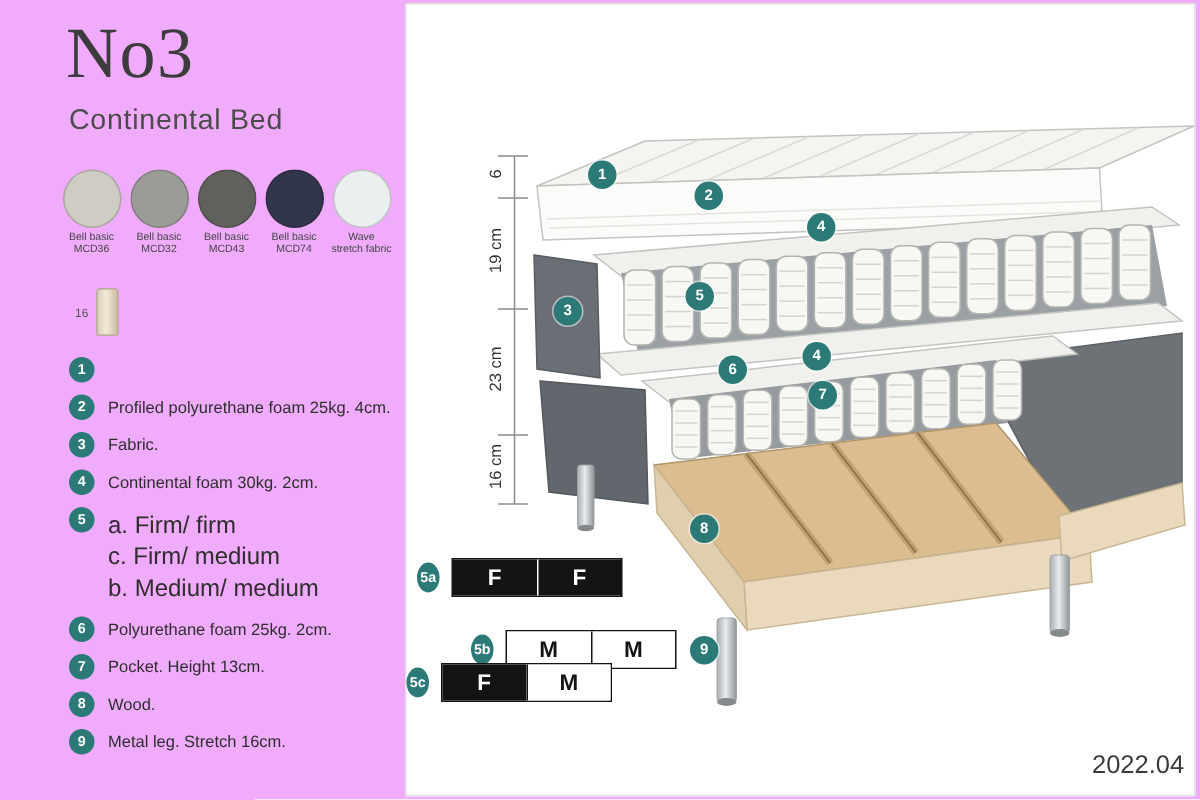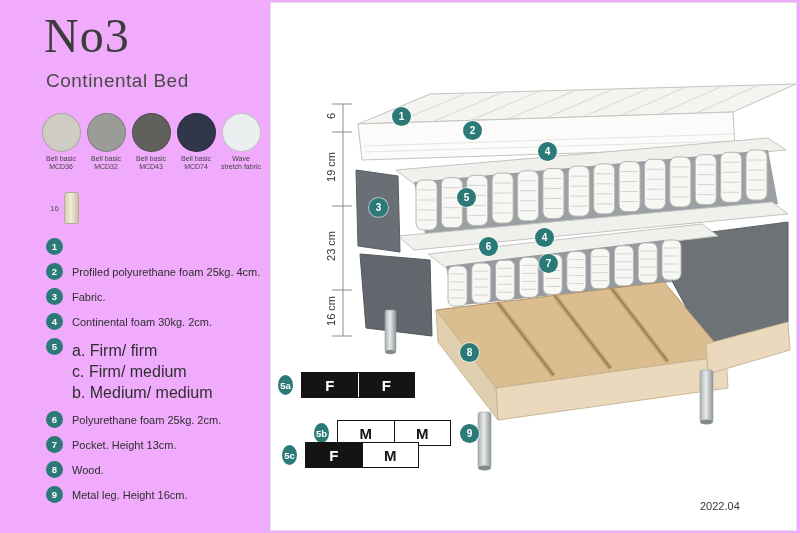--- a/index.html
+++ b/index.html
@@ -48,21 +48,21 @@
   .fr{position:absolute;display:flex;align-items:center;gap:8px;}
   .fb{width:15px;height:20px;border-radius:50%;background:var(--teal);color:#fff;
       font-size:9.5px;font-weight:bold;display:flex;align-items:center;justify-content:center;}
   .fbox{width:114px;height:26px;display:flex;border:1px solid #141414;box-sizing:border-box;background:#fff;}
   .fcell{flex:1;display:flex;align-items:center;justify-content:center;font-weight:bold;font-size:15px;}
   .f-dark{background:#141414;color:#fff;}
   .f-light{background:#fff;color:#141414;}
   .dl-light{border-left:1px solid #fff;}
   .dl-dark{border-left:1px solid #141414;}
 
-  .version{position:absolute;left:700px;top:500px;font-size:11px;color:#3a3a3a;}
+  .version{position:absolute;left:728px;top:500px;font-size:17px;color:#3a3a3a;}
 </style>
 </head>
 <body>
 
 <div class="stage">
 
   <div class="panel"></div>
 
   <div class="title">No3</div>
   <div class="subtitle">Continental Bed</div>
@@ -143,21 +143,21 @@
     <div class="legend-row">
       <span class="badge">7</span>
       <span class="legend-text">Pocket. Height 13cm.</span>
     </div>
     <div class="legend-row">
       <span class="badge">8</span>
       <span class="legend-text">Wood.</span>
     </div>
     <div class="legend-row">
       <span class="badge">9</span>
-      <span class="legend-text">Metal leg. Height 16cm.</span>
+      <span class="legend-text">Metal leg. Stretch 16cm.</span>
     </div>
   </div>
 
   <svg class="illu" width="800" height="533" viewBox="0 0 800 533">
     <defs>
       <linearGradient id="metal" x1="0" y1="0" x2="1" y2="0">
         <stop offset="0" stop-color="#a9adb0"></stop>
         <stop offset="0.45" stop-color="#e9ebec"></stop>
         <stop offset="1" stop-color="#8f9497"></stop>
       </linearGradient>
@@ -351,21 +351,21 @@
       <span class="fcell f-dark dl-light">F</span>
     </span>
   </div>
   <div class="fr" style="left:278px;top:420px;margin-left:36px;">
     <span class="fb">5b</span>
     <span class="fbox">
       <span class="fcell f-light">M</span>
       <span class="fcell f-light dl-dark">M</span>
     </span>
   </div>
-  <div class="fr" style="left:282px;top:442px;">
+  <div class="fr" style="left:271px;top:442px;">
     <span class="fb">5c</span>
     <span class="fbox">
       <span class="fcell f-dark">F</span>
       <span class="fcell f-light dl-dark">M</span>
     </span>
   </div>
 
   <div class="version">2022.04</div>
 
 </div>

